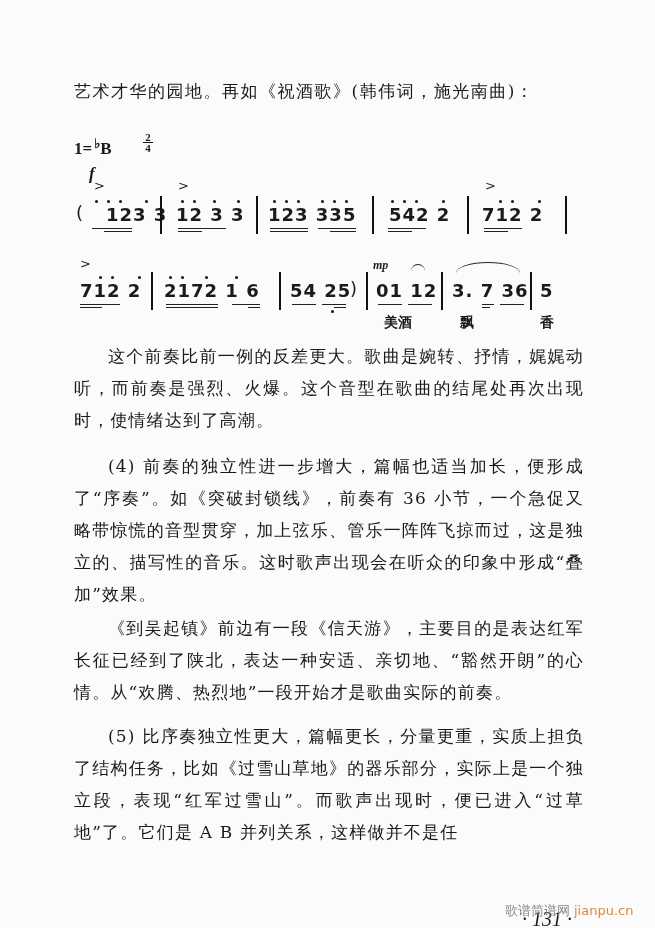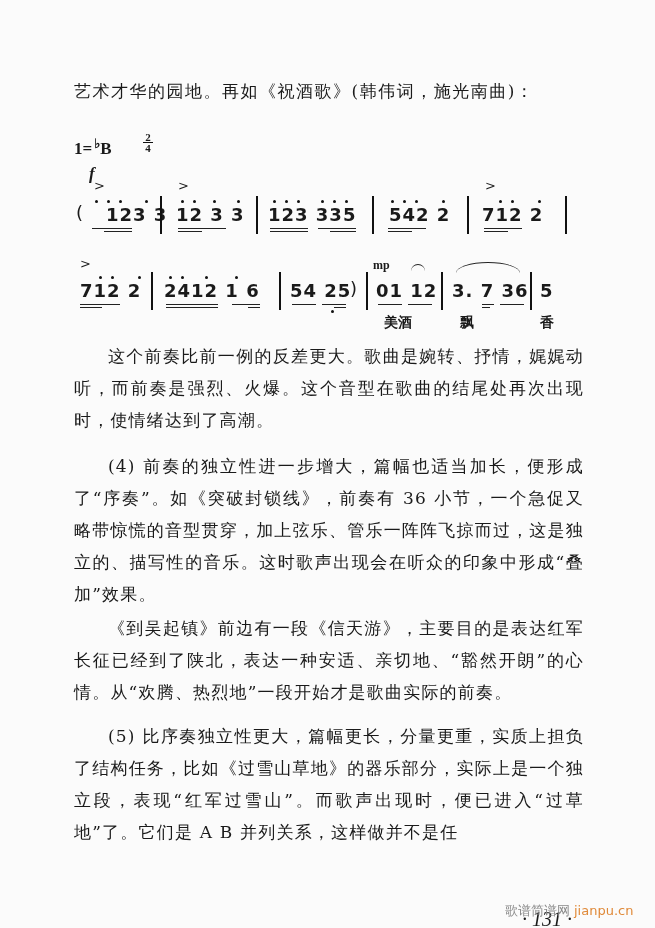--- a/index.html
+++ b/index.html
@@ -15,21 +15,21 @@
   .tsig .bar { display:block; border-top: 1px solid #111; width: 10px; margin: 0 auto; }
   .dyn-f { position: absolute; left: 89px; top: 164px; font-family: "Liberation Serif", serif; font-style: italic; font-weight: bold; font-size: 17px; }
   .score-row { position: absolute; left: 0; width: 655px; height: 60px; }
   .row1 { top: 186px; }
   .row2 { top: 262px; }
   .el { position: absolute; font-family: "DejaVu Sans", "Liberation Sans", sans-serif; font-weight: bold; font-size: 18px; letter-spacing: 1px; white-space: nowrap; }
   .acc { position: absolute; font-family: "DejaVu Sans", sans-serif; font-size: 13px; }
   .barline { position: absolute; width: 2px; background: #111; height: 38px; }
   .ul { position: absolute; height: 1px; background: #222; }
   .dot { position: absolute; width: 3px; height: 3px; border-radius: 50%; background: #111; }
-  .mp { position: absolute; font-family: "Liberation Serif", serif; font-weight: bold; font-size: 12px; }
+  .mp { position: absolute; font-family: "Liberation Serif", serif; font-style: italic; font-weight: bold; font-size: 12px; }
   .slur { position: absolute; border-top: 1.5px solid #222; border-radius: 50% 50% 0 0 / 100% 100% 0 0; }
   .lyric { position: absolute; font-family: "DejaVu Sans", sans-serif; font-weight: bold; font-size: 14px; }
   .para { position: absolute; left: 74px; width: 510px; font-size: 17px; line-height: 32px; letter-spacing: 1.2px; text-align: justify; }
   .pagenum { position: absolute; left: 522px; top: 908px; font-family: "Liberation Serif", serif; font-style: italic; font-size: 20px; }
   .wm { position: absolute; left: 505px; top: 902px; font-family: "DejaVu Sans", sans-serif; font-size: 13px; white-space: nowrap; }
   .wm .cn { color: #8a8a8a; }
   .wm .en { color: #e08a3a; margin-left: 4px; }
 </style>
 </head>
 <body>
@@ -102,21 +102,21 @@
   </div>
 
   <div class="score-row row2">
     <span class="acc" style="left:80px;top:-6px;">&gt;</span>
     <span class="mp" style="left:373px;top:-4px;">mp</span>
     <div class="slur" style="left:411px;top:2px;width:14px;height:6px"></div>
     <div class="slur" style="left:456px;top:0px;width:64px;height:10px"></div>
 
     <span class="el" style="left:80px;top:18px;">712   2</span>
     <div class="barline" style="left:151px;top:10px;"></div>
-    <span class="el" style="left:164px;top:18px;">2412  1 6</span>
+    <span class="el" style="left:164px;top:18px;">2172  1 6</span>
     <div class="barline" style="left:279px;top:10px;"></div>
     <span class="el" style="left:290px;top:18px;">54 25</span>
     <span class="el" style="left:350px;top:16px;font-weight:normal;">)</span>
     <div class="barline" style="left:366px;top:10px;"></div>
     <span class="el" style="left:376px;top:18px;">01 12</span>
     <div class="barline" style="left:441px;top:10px;"></div>
     <span class="el" style="left:452px;top:18px;">3. 7 36</span>
     <div class="barline" style="left:530px;top:10px;"></div>
     <span class="el" style="left:540px;top:18px;">5</span>
 

